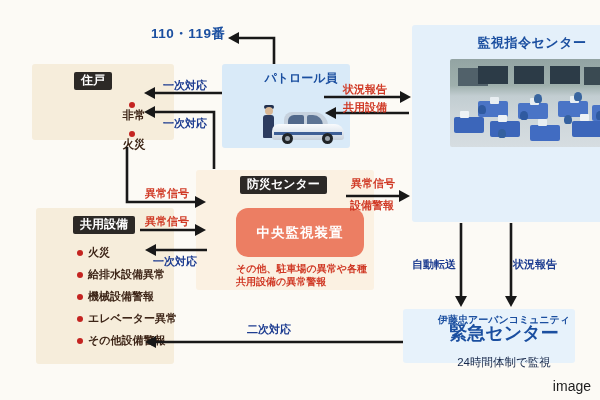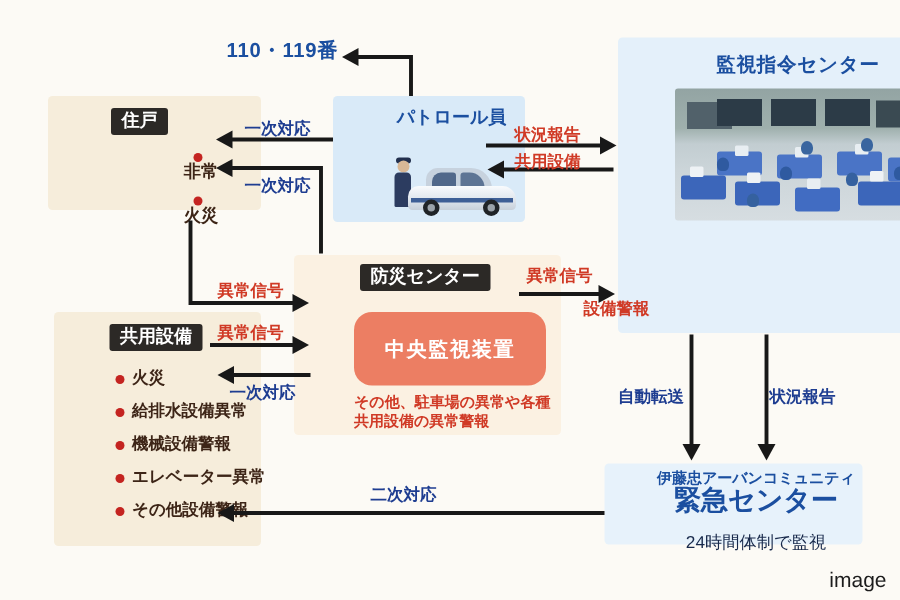--- a/index.html
+++ b/index.html
@@ -191,19 +191,19 @@
 
   <span class="lbl title-blue emg" style="left:151px;top:25px;">110・119番</span>
   <span class="lbl blue" style="left:163px;top:78px;">一次対応</span>
   <span class="lbl blue" style="left:163px;top:116px;">一次対応</span>
   <span class="lbl red" style="left:343px;top:82px;">状況報告</span>
   <span class="lbl red" style="left:343px;top:100px;">共用設備</span>
   <span class="lbl red" style="left:145px;top:186px;">異常信号</span>
   <span class="lbl red" style="left:145px;top:214px;">異常信号</span>
   <span class="lbl blue" style="left:153px;top:254px;">一次対応</span>
   <span class="lbl red" style="left:351px;top:176px;">異常信号</span>
-  <span class="lbl red" style="left:350px;top:198px;margin-left:39px;">設備警報</span>
+  <span class="lbl red" style="left:350px;top:198px;">設備警報</span>
   <span class="lbl blue" style="left:412px;top:257px;">自動転送</span>
   <span class="lbl blue" style="left:513px;top:257px;">状況報告</span>
   <span class="lbl blue" style="left:247px;top:322px;">二次対応</span>
 
   <span class="image-credit">image</span>
 </div>
 
 </body></html>

